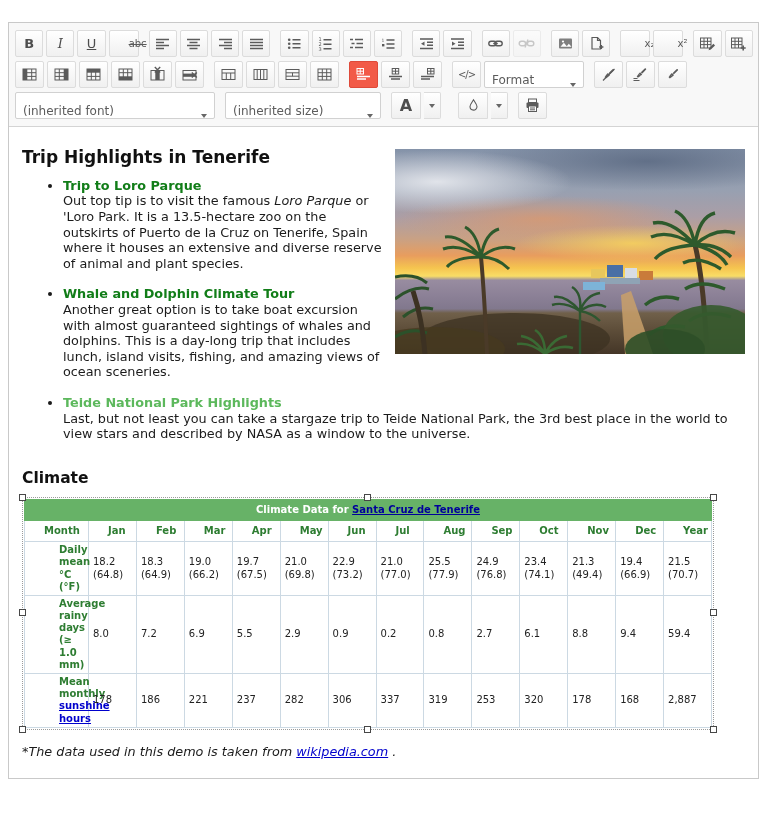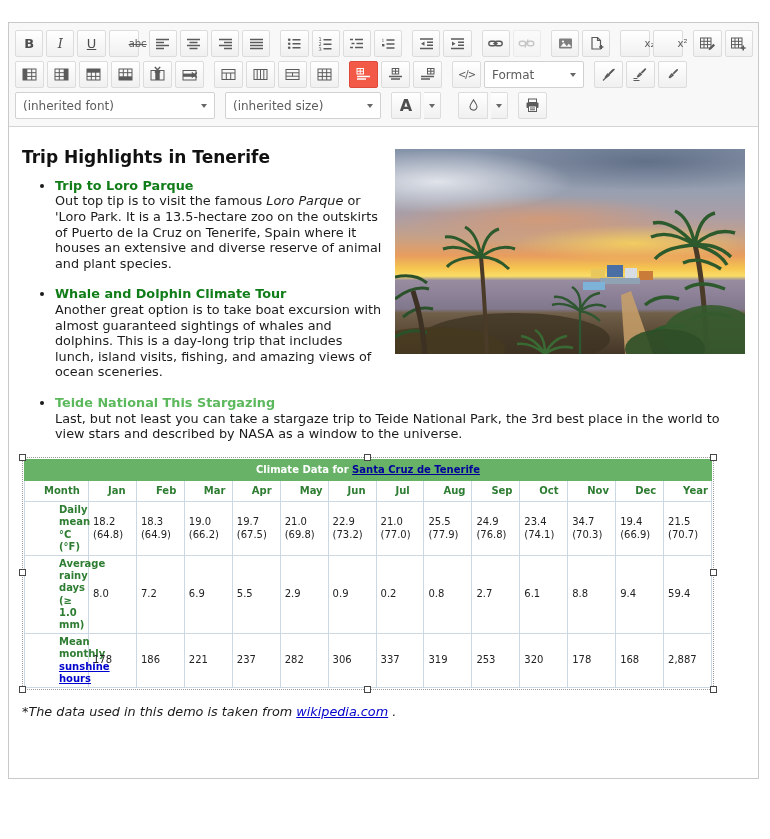--- a/index.html
+++ b/index.html
@@ -15,37 +15,37 @@
   .btn svg{display:block;}
   .btn.active{background:#f25a47;border-color:#de4a3a;}
   .btn.disabled{opacity:.45;cursor:default;}
   .glyph-b{font-weight:bold;}
   .glyph-i{font-style:italic;font-family:"DejaVu Serif",serif;}
   .glyph-u{text-decoration:underline;}
   .glyph-s{font-size:10px;text-decoration:line-through;color:#5a5a5a;padding-left:28px;}
   .glyph-src{font-size:10px;color:#5a5a5a;letter-spacing:-1px;}
   .gap{width:4px;flex:0 0 auto;}
   .combo{height:27px;box-sizing:border-box;background:#fff;border:1px solid #d1d1d1;border-radius:2px;
-         display:flex;align-items:center;justify-content:space-between;padding:0 7px;color:#5c5c5c;font-size:12px;cursor:pointer;}
+         display:flex;align-items:flex-end;justify-content:space-between;padding:0 7px;color:#5c5c5c;font-size:12px;cursor:pointer;}
   .combo .caret{margin-left:8px;}
   .caret{width:0;height:0;border-left:3.5px solid transparent;border-right:3.5px solid transparent;border-top:4.5px solid #676767;display:inline-block;}
   .split-main{width:30px;height:27px;box-sizing:border-box;display:flex;align-items:center;justify-content:center;background:linear-gradient(#fff,#f0f0f0);border:1px solid #dcdcdc;border-radius:2px 0 0 2px;font-weight:bold;color:#4e4e4e;cursor:pointer;}
   .split-caret{width:17px;height:27px;box-sizing:border-box;display:flex;align-items:center;justify-content:center;background:linear-gradient(#fff,#f0f0f0);border:1px solid #dcdcdc;border-left:none;border-radius:0 2px 2px 0;cursor:pointer;}
   
   .content{flex:1;padding:8px 13px 0;color:#1b1b1b;font-size:12.8px;line-height:1.22;overflow:hidden;}
   .hero{float:right;width:350px;height:205px;margin:14px 0 6px 12px;position:relative;overflow:hidden;
     background:
       radial-gradient(55% 22% at 12% 16%, rgba(233,235,240,.9), rgba(233,235,240,0) 70%),
       radial-gradient(70% 20% at 72% 6%, rgba(84,99,124,.75), rgba(84,99,124,0) 72%),
       radial-gradient(60% 16% at 42% 34%, rgba(238,150,86,.55), rgba(238,150,86,0) 70%),
       radial-gradient(45% 12% at 68% 46%, rgba(250,214,90,.8), rgba(250,214,90,0) 75%),
       linear-gradient(180deg,#8593a9 0%,#97a0b1 20%,#ab9ea6 33%,#c9a184 44%,#e89d5e 52%,#f5c44f 58%,#f9dd66 62%,#988ca0 64%,#8b8096 72%,#81788d 78%,#70604a 80%,#5c4c38 89%,#443627 100%);}
   .hero svg{position:absolute;left:0;top:0;}
   h1.doc-title{font-size:17px;margin:12px 0 10px;color:#111;}
-  ul.highlights{margin:0;padding:0 0 0 33px;}
+  ul.highlights{margin:8px;padding:0 0 0 33px;}
   ul.highlights li{margin-bottom:15px;}
   .bullet-title{font-weight:bold;color:#117d18;}
   .bullet-title.light{color:#5cb85c;}
   h2.climate{font-size:15.5px;margin:27px 0 9px;color:#111;}
   
   .table-wrap{position:relative;width:690px;border:1px dotted #9b9b9b;box-sizing:content-box;margin-left:0;}
   table.climate-table{width:688px;border-collapse:collapse;table-layout:fixed;margin:1px;}
   .climate-table td,.climate-table th{border:1px solid #ccd9e3;padding:2px 4px;font-size:10px;text-align:left;vertical-align:middle;box-sizing:border-box;}
   .caption-cell{background:#67b267;color:#fff;text-align:center !important;font-weight:bold;font-size:15px;padding:4px 2px !important;border:1px solid #67b267 !important;}
   .caption-cell a{color:#00009b;text-decoration:underline;cursor:pointer;}
@@ -429,25 +429,26 @@
     <ul class="highlights">
       <li>
         <span class="bullet-title">Trip to Loro Parque</span><br>
         <span><span>Out top tip is to visit the famous </span><i>Loro Parque</i><span> or 'Loro Park. It is a 13.5-hectare zoo on the outskirts of Puerto de la Cruz on Tenerife, Spain where it houses an extensive and diverse reserve of animal and plant species.</span></span>
       </li>
       <li>
         <span class="bullet-title">Whale and Dolphin Climate Tour</span><br>
         <span>Another great option is to take boat excursion with almost guaranteed sightings of whales and dolphins. This is a day-long trip that includes lunch, island visits, fishing, and amazing views of ocean sceneries.</span>
       </li>
       <li>
-        <span class="bullet-title light">Teide National This Stargazing</span><br>
+        <span class="bullet-title light">Teide National Park Highlights</span><br>
         <span>Last, but not least you can take a stargaze trip to Teide National Park, the 3rd best place in the world to view stars and described by NASA as a window to the universe.</span>
       </li>
     </ul>
 
+    <h2 class="climate">Climate</h2>
 
     <div class="table-wrap">
       <span class="handle h-tl"></span>
       <span class="handle h-tc"></span>
       <span class="handle h-tr"></span>
       <span class="handle h-ml"></span>
       <span class="handle h-mr"></span>
       <span class="handle h-bl"></span>
       <span class="handle h-bc"></span>
       <span class="handle h-br"></span>
@@ -483,21 +484,21 @@
           <td class="val">18.2 (64.8)</td>
               <td class="val">18.3 (64.9)</td>
               <td class="val">19.0 (66.2)</td>
               <td class="val">19.7 (67.5)</td>
               <td class="val">21.0 (69.8)</td>
               <td class="val">22.9 (73.2)</td>
               <td class="val">21.0 (77.0)</td>
               <td class="val">25.5 (77.9)</td>
               <td class="val">24.9 (76.8)</td>
               <td class="val">23.4 (74.1)</td>
-              <td class="val">34.7 (70.3)</td>
+              <td class="val">21.3 (49.4)</td>
               <td class="val">19.4 (66.9)</td>
               <td class="val">21.5 (70.7)</td>
             </tr>
           <tr>
             <td class="rlabel">Average rainy days (≥ 1.0 mm)</td>
 
           <td class="val">8.0</td>
               <td class="val">7.2</td>
               <td class="val">6.9</td>
               <td class="val">5.5</td>

